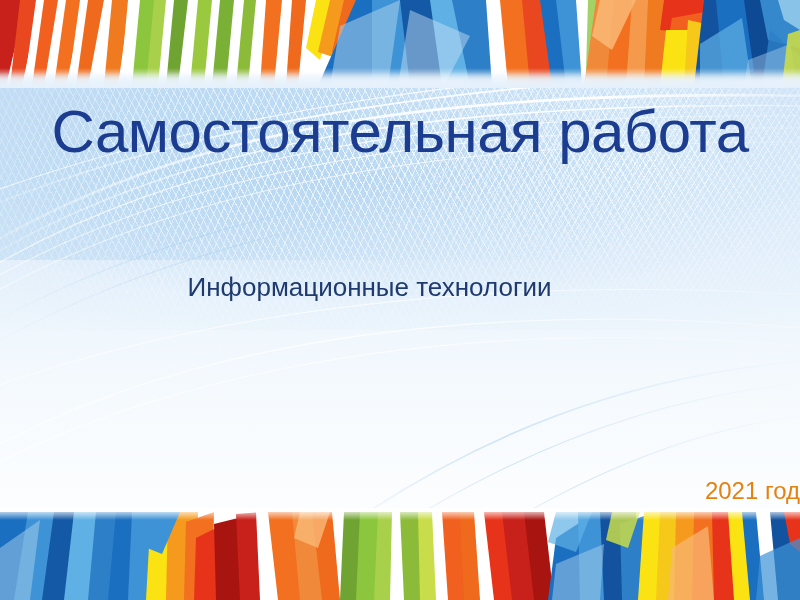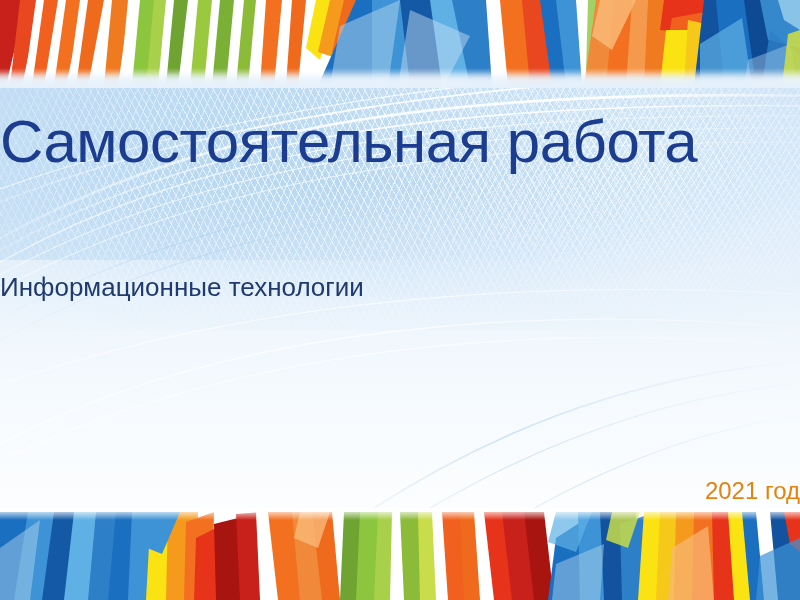--- a/index.html
+++ b/index.html
@@ -138,36 +138,36 @@
       rgba(233,243,252,0) 0%,
       rgba(233,243,252,0.75) 55%,
       rgba(228,240,251,1) 100%);
     pointer-events: none;
   }
 
   
   .title {
     position: absolute;
     left: 0;
-    top: 110px;
+    top: 100px;
     width: 800px;
-    text-align: left;
+    text-align: center;
     font-size: 60px;
     line-height: 1.05;
     letter-spacing: -0.5px;
     color: #1c3d8f;
     white-space: nowrap;
   }
 
   .subtitle {
     position: absolute;
     left: 0;
     top: 272px;
     width: 739px;
-    text-align: left;
+    text-align: center;
     font-size: 26px;
     line-height: 1.2;
     color: #1f3a6e;
     white-space: nowrap;
   }
 
   .year {
     position: absolute;
     left: 0;
     top: 477px;

